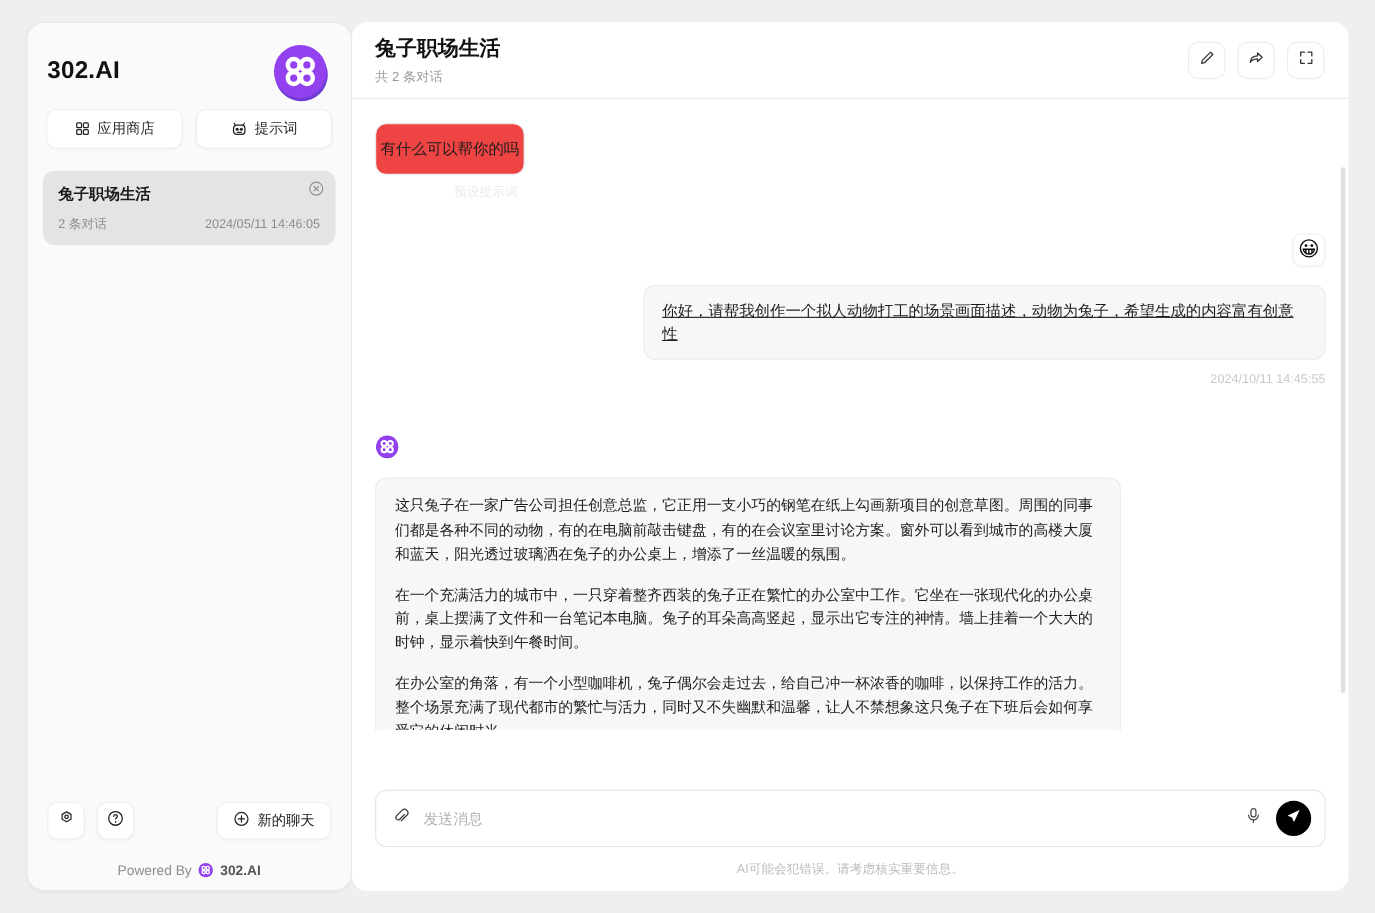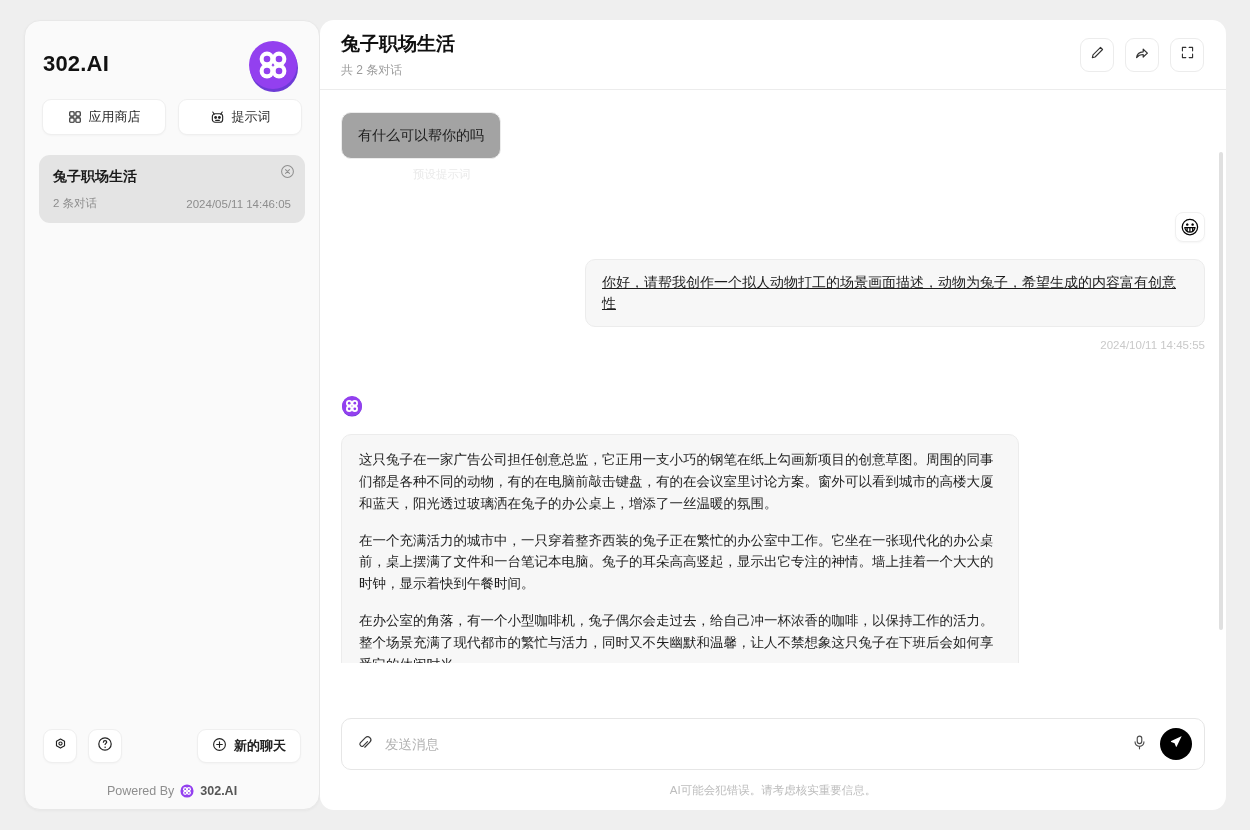--- a/index.html
+++ b/index.html
@@ -104,21 +104,20 @@
     opacity: .55;
   }
 
   .sidebar-footer {
     padding: 0 18px 0 18px;
   }
   .footer-row {
     display: flex;
     align-items: center;
     gap: 11px;
-    font-weight: bold;
   }
   .icon-sq {
     width: 34px; height: 34px;
     background: #fff;
     border: 1px solid #efefef;
     border-radius: 9px;
     display: flex;
     align-items: center;
     justify-content: center;
     cursor: pointer;
@@ -195,24 +194,24 @@
   
   .messages {
     flex: 1;
     overflow-y: auto;
     padding: 22px 21px 10px 21px;
     position: relative;
   }
   .msg-preset { margin-bottom: 10px; }
   .bubble-assistant {
     display: inline-block;
-    background: #a3a3a3;
+    background: #ef4444;
     border: 1px solid #ececec;
     border-radius: 10px;
-    padding: 12px 16px;
+    padding: 12px 4px;
     font-size: 14px;
     color: #1d1d1d;
     line-height: 1.5;
     max-width: 680px;
   }
   .preset-label {
     display: block;
     text-align: left;
     margin-top: 8px;
     margin-left: 72px;

